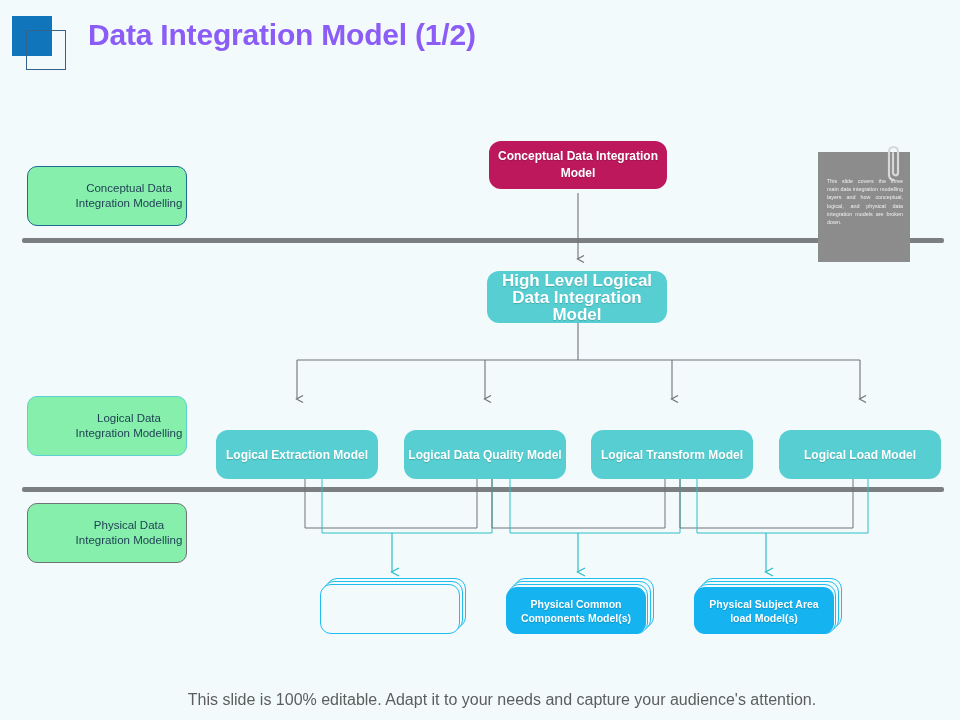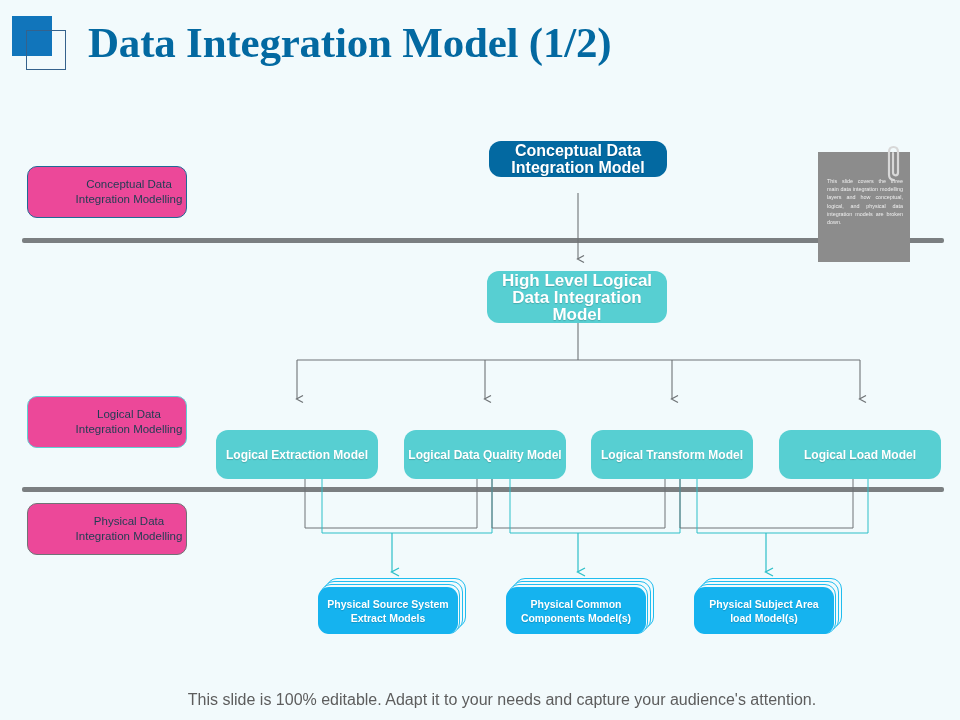--- a/index.html
+++ b/index.html
@@ -11,50 +11,50 @@
     position:relative;
   }
   .slide{position:absolute;inset:0;}
 
   
   .logo-wrap{position:absolute;left:12px;top:16px;width:60px;height:60px;}
   .logo-fill{position:absolute;left:0;top:0;width:40px;height:40px;background:#1175bb;}
   .logo-outline{position:absolute;left:14px;top:14px;width:40px;height:40px;border:1.2px solid #35628c;box-sizing:border-box;}
   .title{
     position:absolute;left:88px;top:18px;
-    font-size:43px;font-weight:bold;color:#0369a1;
-    letter-spacing:-0.2px;white-space:nowrap;font-family:Liberation Serif, serif;
+    font-size:30px;font-weight:bold;color:#8b5cf6;
+    letter-spacing:-0.2px;white-space:nowrap;
   }
 
   
   .divider{position:absolute;height:5px;background:#7b7f81;border-radius:2px;left:22px;width:922px;}
   .divider.d1{top:238px;}
   .divider.d2{top:487px;}
 
   
   .side-label{
-    position:absolute;width:160px;height:52px;border-radius:10px;
-    box-sizing:border-box;background:#ec4899;
+    position:absolute;width:160px;height:60px;border-radius:10px;
+    box-sizing:border-box;background:#86efac;
     display:flex;align-items:center;justify-content:center;text-align:center;
     font-size:11.5px;line-height:15px;color:#1d3d52;padding-left:44px;
   }
   .side-label.conceptual{left:27px;top:166px;border:1.4px solid #1f6a96;}
   .side-label.logical{left:27px;top:396px;border:1.4px solid #5ed0d3;}
   .side-label.physical{left:27px;top:503px;border:1.4px solid #6f7376;}
 
   
   .node{
     position:absolute;border-radius:12px;box-sizing:border-box;
     display:flex;align-items:center;justify-content:center;text-align:center;
     color:#ffffff;font-weight:bold;
     text-shadow:0 1px 1px rgba(0,0,0,.18);
   }
   .node-conceptual{
-    left:489px;top:141px;width:178px;height:36px;
-    background:#0369a1;font-size:16px;line-height:17px;
+    left:489px;top:141px;width:178px;height:48px;
+    background:#be185d;font-size:12px;line-height:17px;
   }
   .node-highlevel{
     left:487px;top:271px;width:180px;height:52px;
     background:#57cfd2;font-size:17px;line-height:17px;
   }
   .node-logical{
     top:410px;width:162px;height:49px;
     background:#57cfd2;font-size:12px;line-height:16px;margin-top:20px;
   }
   .lg1{left:216px;} .lg2{left:404px;} .lg3{left:591px;} .lg4{left:779px;}
@@ -154,21 +154,20 @@
 
   <div class="node node-logical lg1">Logical Extraction Model</div>
   <div class="node node-logical lg2">Logical Data Quality Model</div>
   <div class="node node-logical lg3">Logical Transform Model</div>
   <div class="node node-logical lg4">Logical Load Model</div>
 
   <div class="phys-wrap ph1">
     <div class="card-back cb1"></div>
     <div class="card-back cb2"></div>
     <div class="card-back cb3"></div>
-    <div class="phys-node">Physical Source System Extract Models</div>
   </div>
   <div class="phys-wrap ph2">
     <div class="card-back cb1"></div>
     <div class="card-back cb2"></div>
     <div class="card-back cb3"></div>
     <div class="phys-node">Physical Common Components Model(s)</div>
   </div>
   <div class="phys-wrap ph3">
     <div class="card-back cb1"></div>
     <div class="card-back cb2"></div>

